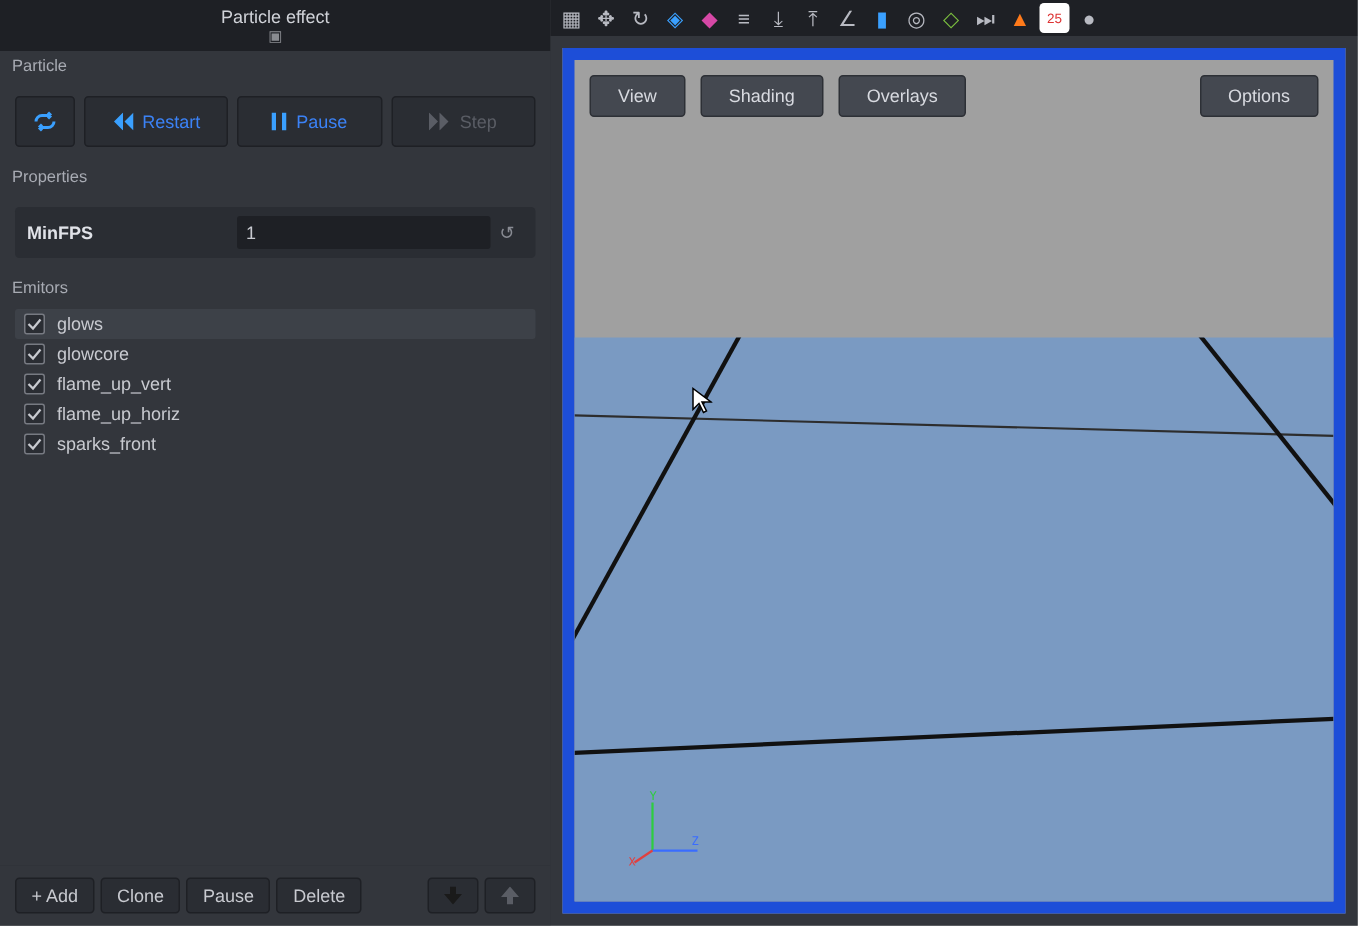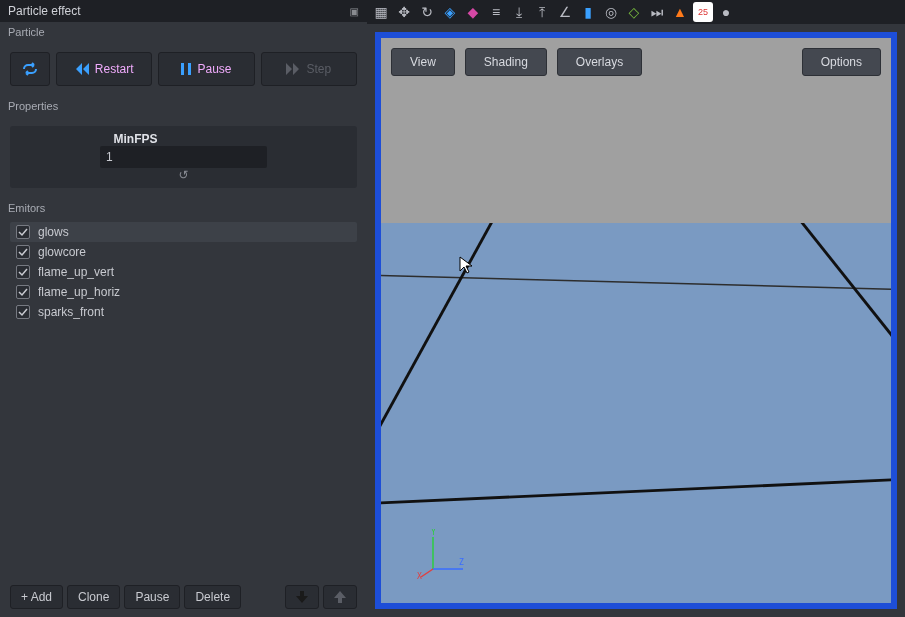--- a/index.html
+++ b/index.html
@@ -21,61 +21,61 @@
   flex-direction: column;
 }
 .panel-title {
   background: #1e2025;
   padding: 4px 8px;
   font-size: 12px;
   color: #d0d2d8;
   display: flex;
   justify-content: space-between;
   align-items: center;
+  flex-direction: column;
 }
 .section-header {
   background: #33363c;
   padding: 4px 8px;
   font-size: 11px;
   color: #a8abb3;
 }
 .playback-controls {
   display: flex;
   gap: 6px;
   padding: 10px;
   background: #33363c;
 }
 .pb-btn {
   flex: 1;
   height: 34px;
   background: #2a2d33;
   border: 1px solid #1e2025;
   border-radius: 3px;
-  color: #f0abfc;
+  color: #3b82f6;
   display: flex;
   align-items: center;
   justify-content: center;
   gap: 6px;
   cursor: pointer;
   font-size: 12px;
 }
 .pb-btn.loop-on { color: #3aa0ff; }
 .pb-btn.loop-on svg { stroke: #3aa0ff; }
 .pb-btn.disabled { color: #5a5d65; text-align: right; }
 .props-body {
   background: #33363c;
   padding: 10px;
 }
 .prop-row {
   display: flex;
   align-items: center;
   background: #2a2d33;
   border-radius: 3px;
   padding: 6px 8px;
-  flex-direction: column;
 }
 .prop-label { width: 140px; font-weight: 600; color: #e0e2e8; }
 .prop-value {
   flex: 1;
   background: #1e2025;
   color: #c8cad0;
   border: none;
   padding: 4px 6px;
   font-size: 12px;
   border-radius: 2px;
@@ -147,21 +147,21 @@
   display: flex;
   align-items: center;
   justify-content: center;
   cursor: pointer;
   font-size: 14px;
   line-height: 1;
 }
 .viewport-wrap {
   flex: 1;
   margin: 8px;
-  border: 6px solid #1d4ed8;
+  border: 8px solid #1d4ed8;
   position: relative;
   background: #a0a0a0;
   overflow: hidden;
 }
 .vp-top-btns {
   position: absolute;
   top: 10px; left: 10px; right: 10px;
   display: flex;
   gap: 10px;
   z-index: 3;

